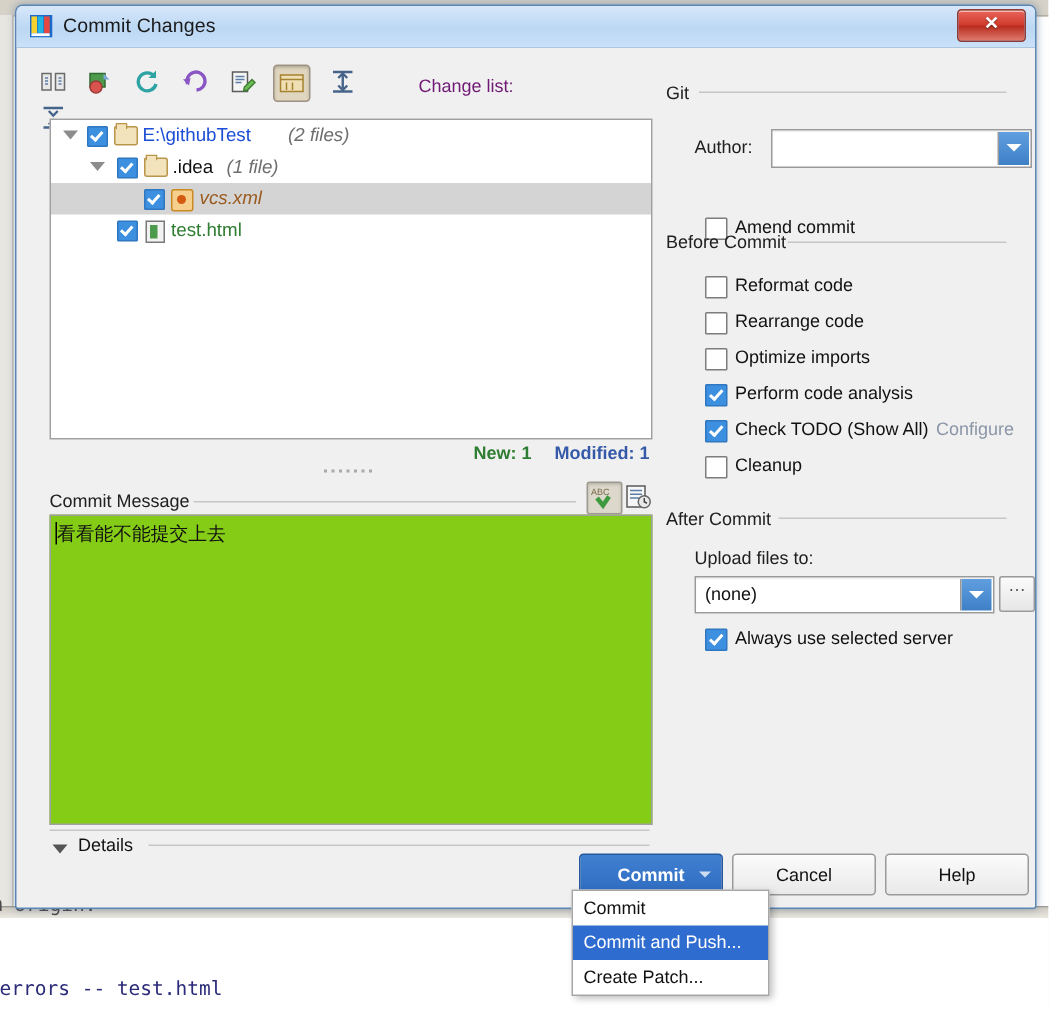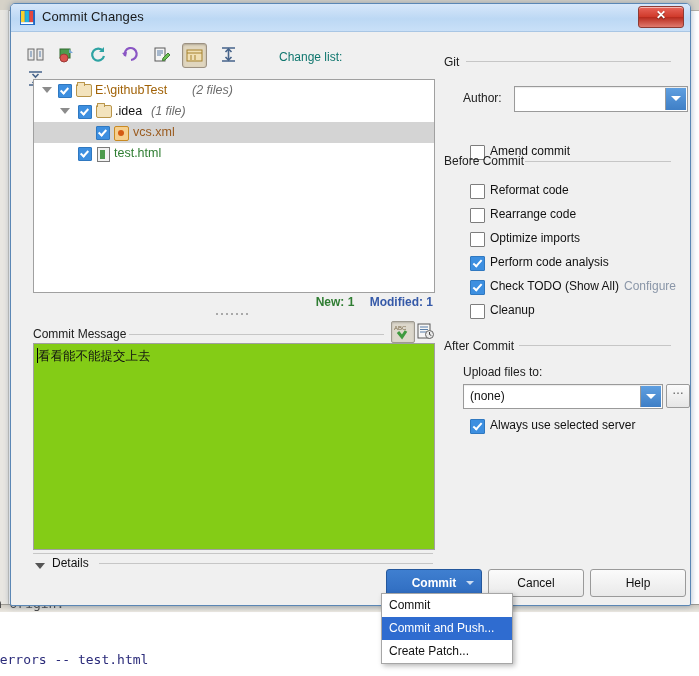--- a/index.html
+++ b/index.html
@@ -91,21 +91,21 @@
     margin-right:6px; vertical-align:top; cursor:pointer;
   }
   .tb-icon.pressed {
     background:#e0d6bf; border:1px solid #9c9182; border-radius:3px;
     box-shadow:inset 0 1px 2px rgba(0,0,0,.22);
     width:23px; height:23px; margin-top:-1px;
   }
 
   .changelist-label {
     position:absolute; left:268px; top:18px;
-    font-size:12px; color:#0f766e;
+    font-size:12px; color:#701a75;
   }
   .changelist-combo {
     position:absolute; left:342px; top:13px; width:83px; height:24px;
     background:#ffffff; border:1px solid #9a9a9a;
     box-shadow:inset 0 1px 1px rgba(0,0,0,.08);
     cursor:pointer;
   }
   .changelist-combo .val {
     position:absolute; left:7px; top:4px;
     font-size:12px; font-weight:bold; color:#111;
@@ -119,21 +119,21 @@
   
   .tree {
     position:absolute; left:22px; top:47px; width:400px; height:212px;
     background:#ffffff; border:1px solid #a0a0a0;
     overflow:hidden;
   }
   .tree-row {
     position:relative; height:21px; line-height:21px;
     font-size:12.5px; white-space:nowrap; cursor:pointer;
   }
-  .tree-row.sel { background:#d4d4d4; }
+  .tree-row.sel { background:#d4d4d4;font-style:italic; }
   .twisty {
     position:absolute; top:7px; width:0;height:0;
     border-left:5px solid transparent;border-right:5px solid transparent;
     border-top:6px solid #8c8c8c;
   }
   .cbx {
     position:absolute; top:4px; width:12px; height:12px;
     border:1px solid #7d7d7d; background:#ffffff; border-radius:1px;
   }
   .cbx.on { background:#3d8fe0; border-color:#2f78c0; }
@@ -403,21 +403,21 @@
       <div class="changelist-label">
         <span>Change list:</span>
       </div>
 
       <div class="tree">
 
         <div class="tree-row">
           <span class="twisty" style="left:8px"></span>
           <span class="cbx on" style="left:24px"></span>
           <span class="folder-ico" style="left:42px"></span>
-          <span class="tnode-label" style="left:61px; color:#a16207">E:\githubTest</span>
+          <span class="tnode-label" style="left:61px; color:#1d4ed8">E:\githubTest</span>
           <span class="tnode-label tnode-meta" style="left:158px">(2 files)</span>
         </div>
 
         <div class="tree-row">
           <span class="twisty" style="left:26px"></span>
           <span class="cbx on" style="left:44px"></span>
           <span class="folder-ico" style="left:62px"></span>
           <span class="tnode-label" style="left:81px; color:#111111">.idea</span>
           <span class="tnode-label tnode-meta" style="left:117px">(1 file)</span>
         </div>

